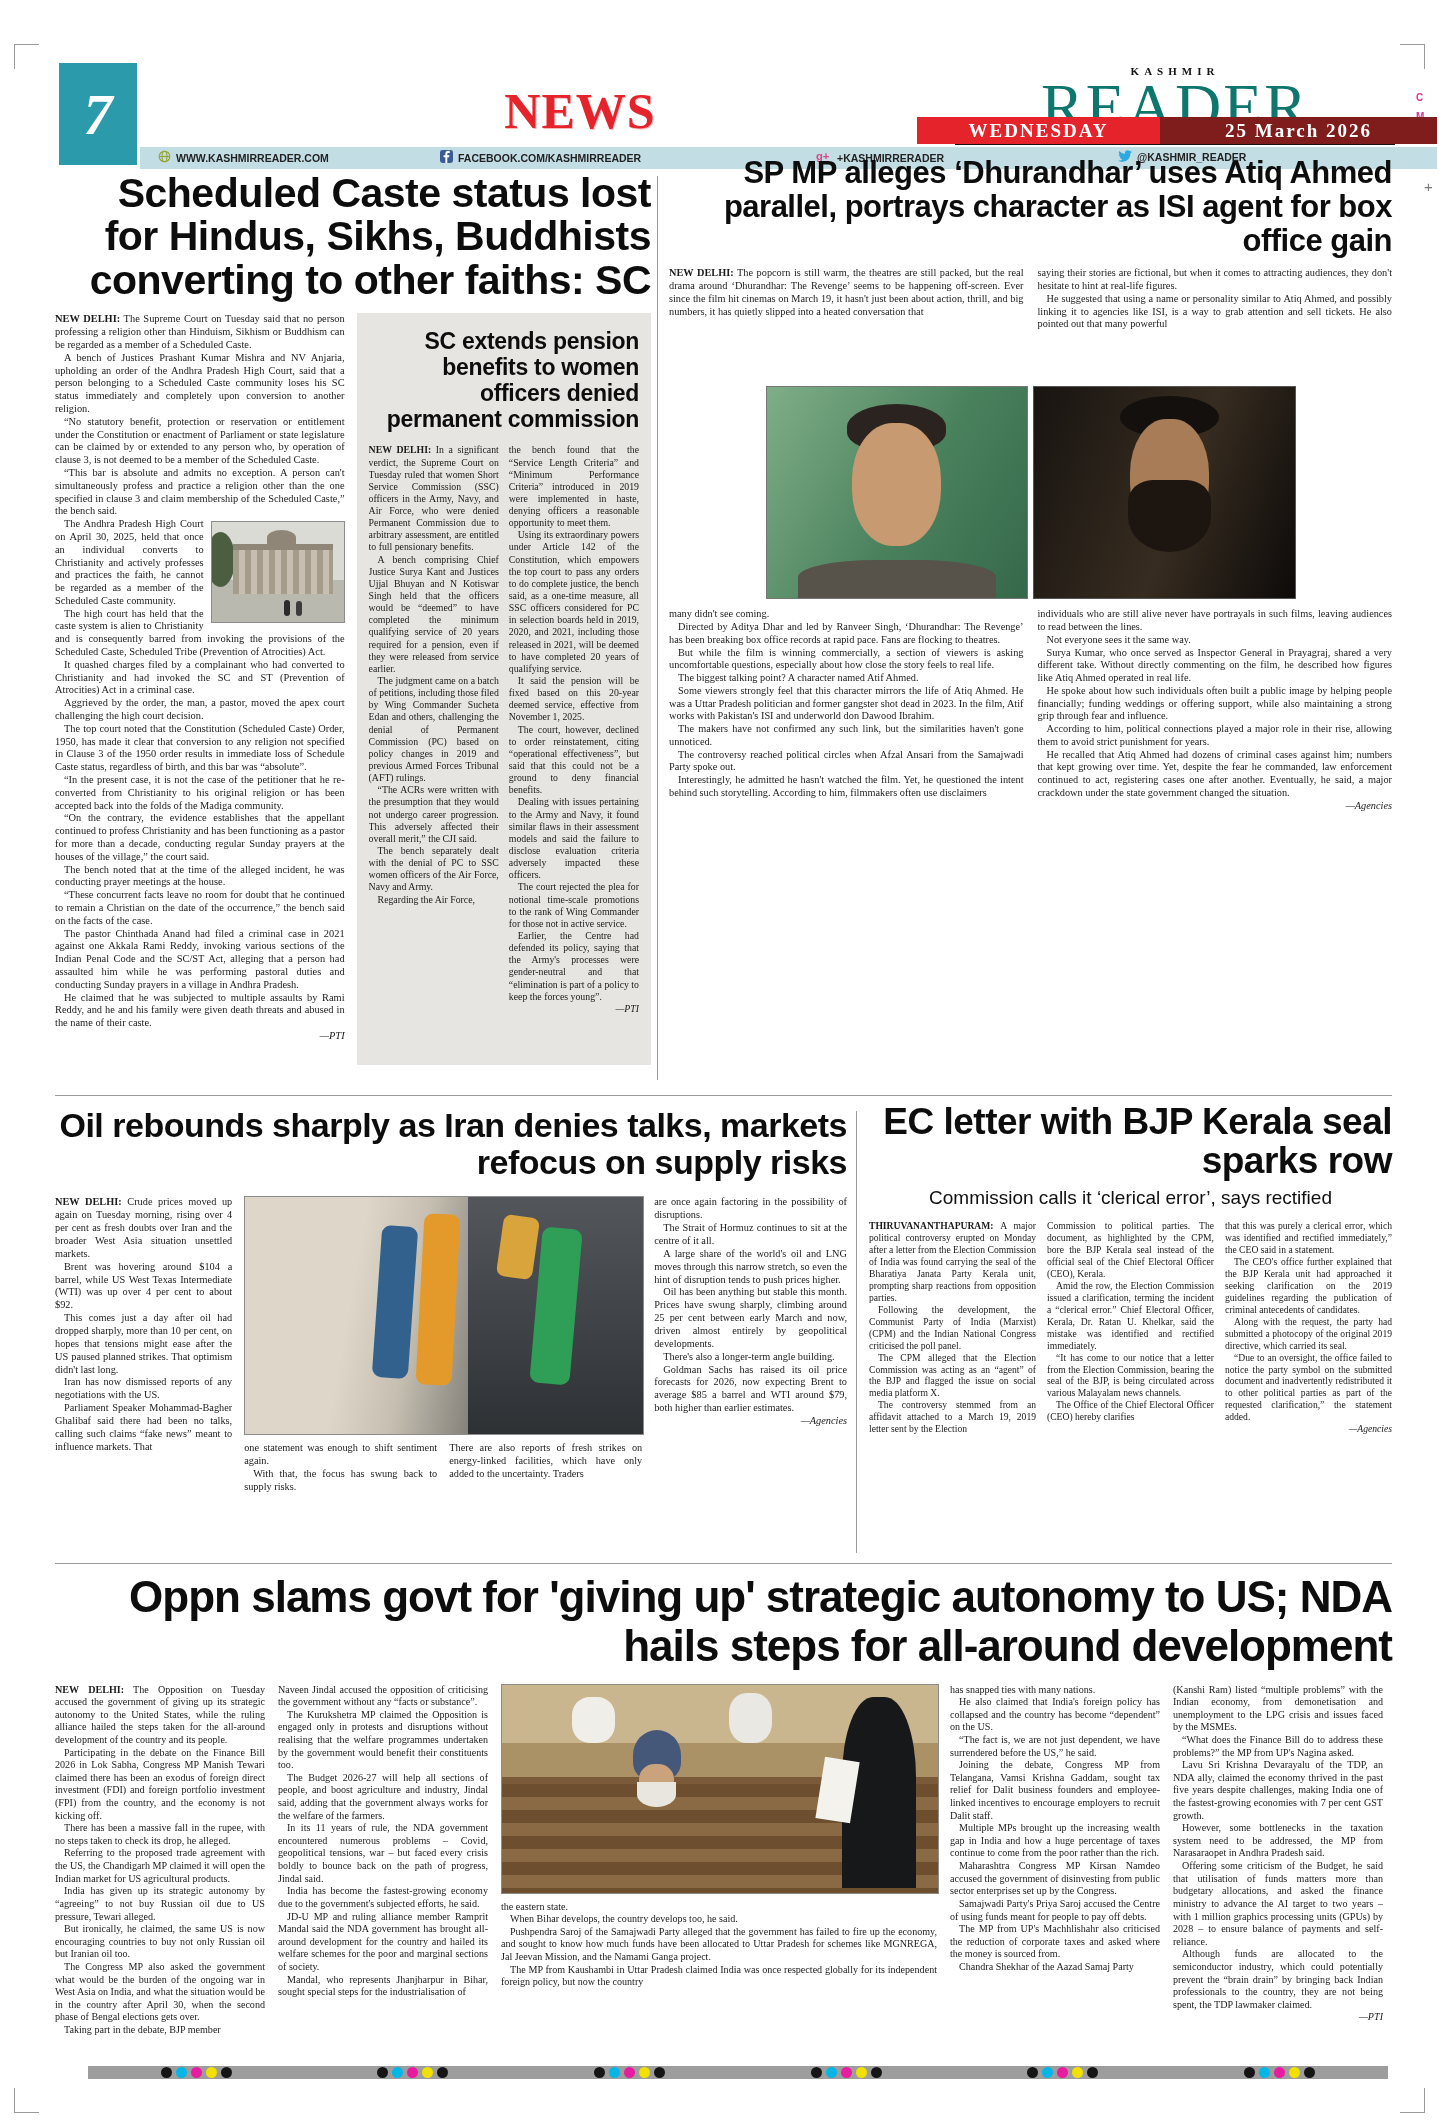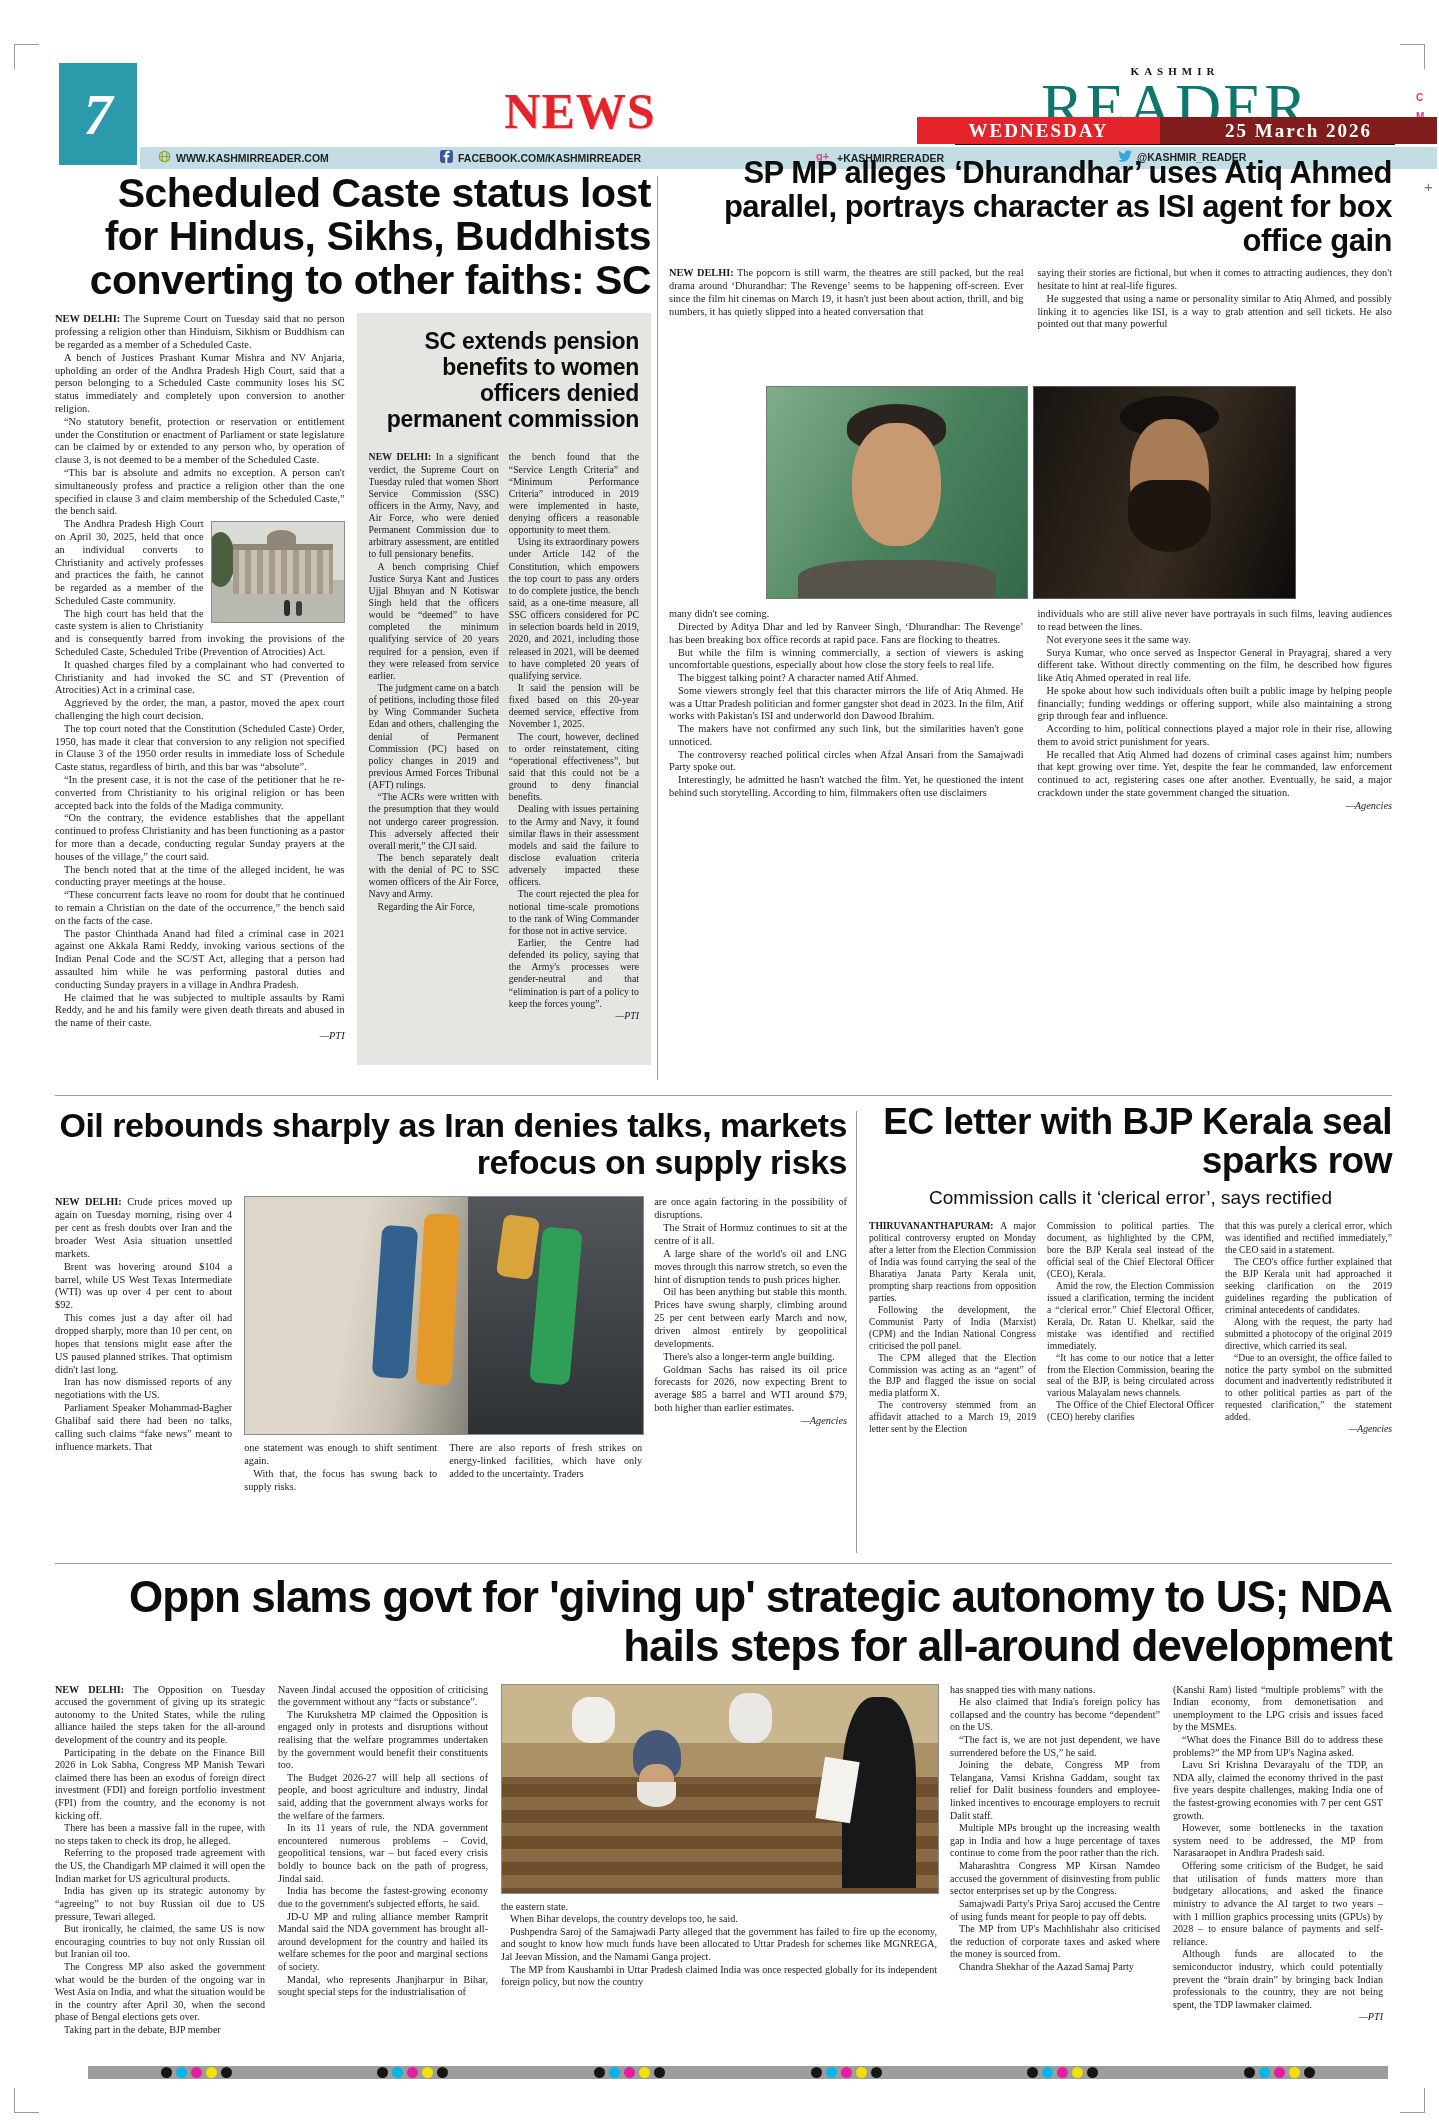--- a/index.html
+++ b/index.html
@@ -50,21 +50,21 @@
   .sc-col{width:302px;padding-right:12px;font-size:10.4px;line-height:1.23;height:766px;overflow:hidden}
   .sc-photo{float:right;width:132px;height:100px;margin:3px 0 3px 7px;background:linear-gradient(#d9dbd4 0 58%,#b9b9b0 58% 100%)}
   .scp-dome{position:absolute;left:42%;top:8%;width:22%;height:15%;background:#8f8678;border-radius:50% 50% 0 0}
   .scp-bldg{position:absolute;left:16%;right:8%;top:22%;height:44%;border-top:6px solid #8f8678;
     background:repeating-linear-gradient(90deg,#a59c8c 0 6px,#c7bfb1 6px 12px)}
   .scp-tree{position:absolute;left:-4%;top:10%;width:22%;height:55%;background:#4c5e40;border-radius:50%}
   .scp-fig1{position:absolute;left:55%;bottom:6%;width:6px;height:16px;background:#2c2c2c;border-radius:3px}
   .scp-fig2{position:absolute;left:64%;bottom:6%;width:6px;height:15px;background:#3c3c3c;border-radius:3px}
   .pension-box{width:282px;background:#e6e5e2;padding:16px 12px 10px;height:726px;overflow:hidden}
   .pension-hl{font-size:23px;line-height:1.12;letter-spacing:-0.3px}
-  .pension-cols{display:flex;gap:10px;margin-top:19px}
+  .pension-cols{display:flex;gap:10px;margin-top:12px}
   .pcol{width:50%;font-size:9.8px;line-height:1.24;height:628px;overflow:hidden}
   .vdiv1{left:602px;top:4px;height:904px}
   .art-spmp{position:absolute;left:614px;top:-16px;width:723px}
   .spmp-hl{font-size:31px;line-height:1.1}
   .spmp-intro{display:flex;gap:14px;margin-top:9px;height:112px;overflow:hidden}
   .spmp-col{flex:1;font-size:10.3px;line-height:1.24}
   .spmp-photo{width:530px;height:213px;margin:7px auto 9px;display:flex;gap:5px;background:#fff;border:none}
   .spmp-p1{flex:1;position:relative;overflow:hidden;border:1px solid #777;
     background:linear-gradient(120deg,#7fae88,#4a815d 55%,#35684a)}
   .spmp-p2{flex:1;position:relative;overflow:hidden;border:1px solid #555;

